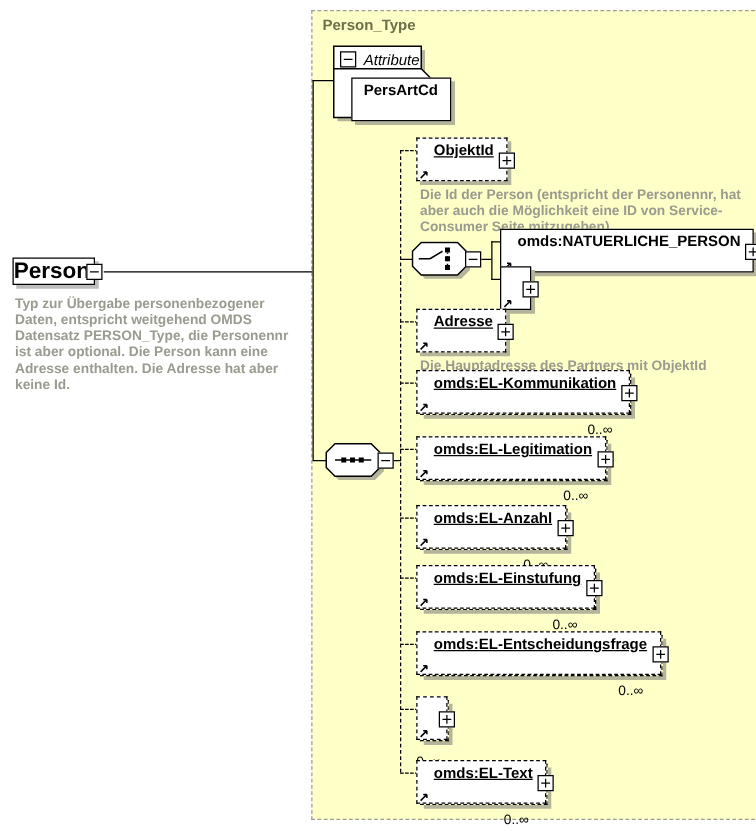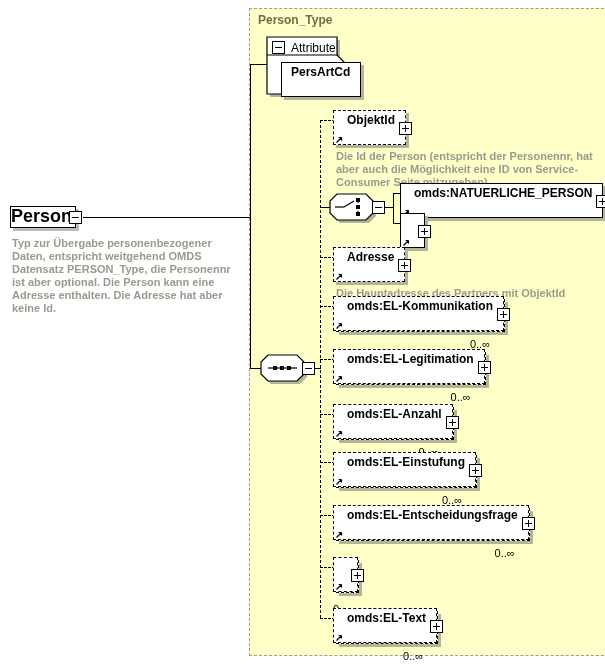--- a/index.html
+++ b/index.html
@@ -20,21 +20,21 @@
   .vl{position:absolute;width:0;border-left:1px solid #000;}
   .hd{position:absolute;height:0;border-top:1px dashed #000;}
   .vd{position:absolute;width:0;border-left:1px dashed #000;}
 
   
   .row{position:absolute;z-index:0;}
   .node{position:relative;display:inline-block;background:#fff;border:1px solid #000;
         height:35px;box-sizing:border-box;padding:3px 10px 3px 13px;
         font-weight:bold;font-size:12px;line-height:13px;white-space:nowrap;
         box-shadow:3px 3px 0 0 var(--shadow);}
-  .node.dashed{border-style:dashed;}
+  .node.dashed{border-style:dashed;text-decoration:underline;}
   .node.multi{box-shadow:none;}
   .node.multi::after{content:"";position:absolute;z-index:-1;left:2px;top:2px;
         width:100%;height:100%;box-sizing:border-box;border:1px dashed #000;
         box-shadow:3px 3px 0 0 var(--shadow);}
   .person{position:absolute;left:10px;top:206px;width:66px;height:22px;z-index:0;
         background:#fff;border:1px solid #000;box-sizing:border-box;text-align:left;
         font-weight:bold;font-size:18px;line-height:19px;box-shadow:3px 3px 0 0 var(--shadow_outer);}
 
   
   .pm{position:absolute;width:13px;height:13px;background:#fff;border:1px solid #000;
@@ -50,21 +50,21 @@
 
   
   .ann{display:block;margin-top:5px;margin-left:3px;font-size:11px;line-height:13px;
        color:var(--annotation);font-weight:bold;}
   .ann.abs{position:absolute;margin:0;}
   .card{display:block;margin-top:7px;padding-right:14px;text-align:right;
         font-size:11px;color:#000;}
 
   
   .tray{position:absolute;left:265px;top:35px;}
-  .attr-label{position:absolute;left:291px;top:41px;font-size:12px;}
+  .attr-label{position:absolute;left:291px;top:41px;font-style:italic;font-size:12px;}
   .shadowfill{fill:var(--shadow);stroke:none;}
   .whitefill{fill:#fff;stroke:#000;stroke-width:1.2;}
   .ln{stroke:#000;stroke-width:1.2;fill:none;}
   .dot{fill:#000;stroke:none;}
   .oct{position:absolute;}
 </style>
 </head>
 <body>
 
 <div class="canvas">

